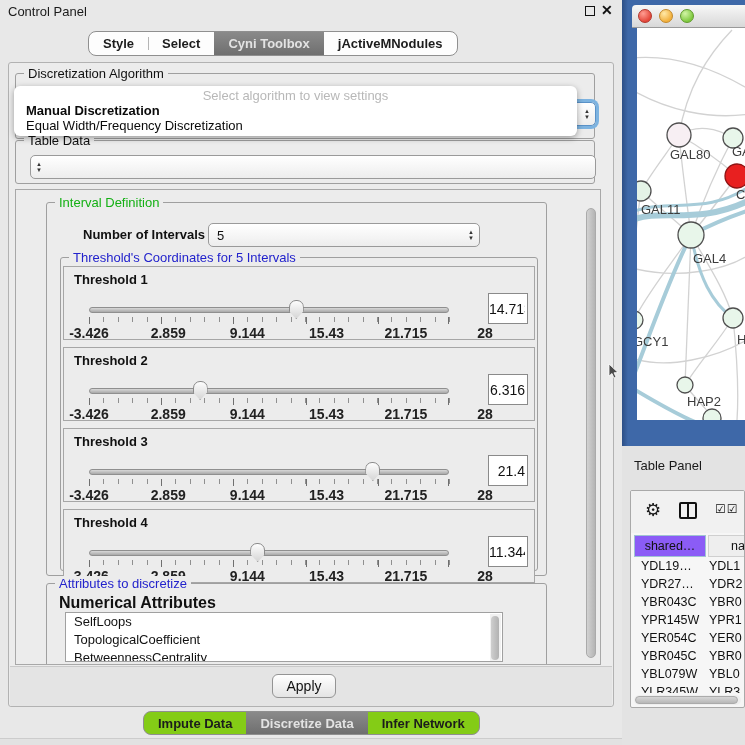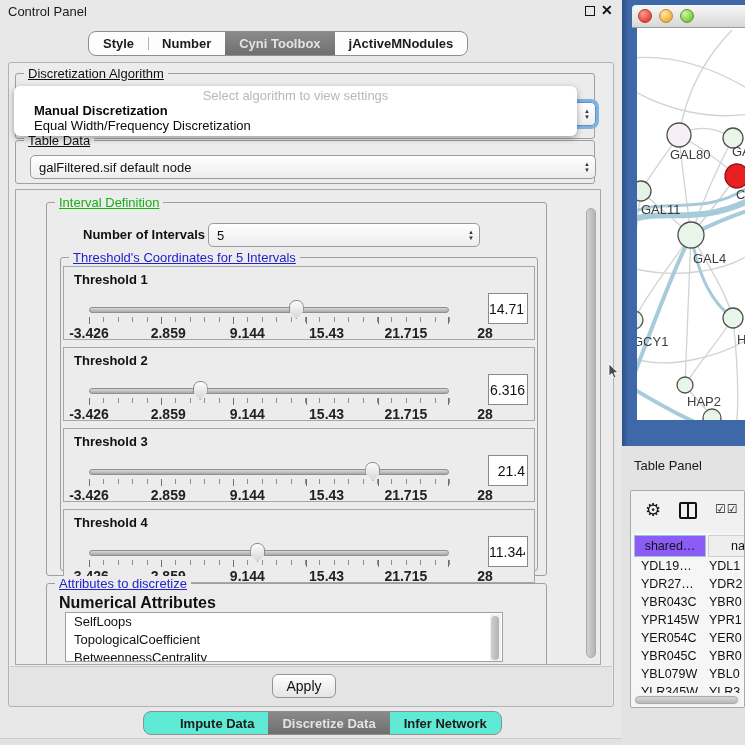--- a/index.html
+++ b/index.html
@@ -19,37 +19,37 @@
   .tab + .tab::before { content:""; position:absolute; left:0; top:5px; bottom:5px; width:1px; background:#b5b5b5; }
   .tab.selected { background:linear-gradient(180deg,#8a8a8a,#6f6f6f); color:#e3e3e3; }
   .tab.selected::before, .tab.selected + .tab::before { display:none; }
   .net-icon { width:13px; height:14px; margin-right:5px; }
 
   
   .content { position:absolute; left:8px; top:62px; width:606px; height:645px;
              background:#ececec; border:1px solid #b2b2b2; border-radius:3px; }
 
   .group { position:absolute; border:1px solid #9f9f9f; border-radius:3px; }
-  .group-label { position:absolute; top:-8px; left:8px; background:#ececec; padding:0 4px; font-size:13px; white-space:nowrap;text-decoration:underline; }
+  .group-label { position:absolute; top:-8px; left:8px; background:#ececec; padding:0 4px; font-size:13px; white-space:nowrap; }
   .gl-green { color:#14b014; }
   .gl-blue { color:#2222cc; }
 
   
   .disc-group { left:6px; top:10px; width:580px; height:66px; }
   .combo { position:absolute; height:24px; background:linear-gradient(180deg,#ffffff,#ededed);
            border:1px solid #9a9a9a; border-radius:5px; display:flex; align-items:center; font-size:13px; }
   .combo .val { flex:1; padding-left:8px; white-space:nowrap; overflow:hidden; }
   .combo .spin { width:16px; display:flex; flex-direction:column; align-items:center; justify-content:center; line-height:6px; font-size:6px; color:#333; }
   .combo.focused { box-shadow:0 0 0 3px #7db3e0; border-color:#5a92c8; }
 
   
   .popup { position:absolute; left:14px; top:86px; width:563px; height:50px; background:#ffffff;
            border-radius:6px; box-shadow:0 2px 6px rgba(0,0,0,.35); z-index:30; overflow:hidden; }
   .popup .ph { text-align:center; font-size:13px; color:#b8b8b8; padding-top:2px; }
-  .popup .opt { font-size:13px; color:#0a0a0a; padding:0 20px; line-height:15px; }
+  .popup .opt { font-size:13px; color:#0a0a0a; padding:0 12px; line-height:15px; }
   .popup .opt.hl { font-weight:bold; }
 
   
   .td-group { left:6px; top:77px; width:580px; height:44px; }
 
   
   .scrollpane { position:absolute; left:6px; top:126px; width:586px; height:476px;
                 border:1px solid #a8a8a8; background:#ececec; overflow:hidden; }
   .vscroll { position:absolute; right:2px; top:2px; width:13px; bottom:2px; background:#ececec; }
   .vscroll .thumb { position:absolute; left:1px; top:16px; width:10px; height:450px; border-radius:5px;
@@ -85,21 +85,21 @@
   .attr-vscroll { position:absolute; right:1px; top:1px; width:11px; height:48px; background:#f1f1f1; }
   .attr-vscroll .thumb { position:absolute; left:1px; top:2px; width:8px; height:44px; border-radius:4px; background:linear-gradient(90deg,#cfcfcf,#b2b2b2); }
 
   
   .apply-band { position:absolute; left:1px; right:1px; top:603px; height:40px; background:#e4e4e4; border-top:1px solid #c9c9c9; }
   .apply-btn { position:absolute; left:262px; top:7px; width:64px; height:24px; border:1px solid #949494; border-radius:6px;
                background:linear-gradient(180deg,#ffffff,#e4e4e4); font-family:"Liberation Sans",sans-serif; font-size:14px; color:#111; }
 
   
   .bottom-tabbar { position:absolute; left:143px; top:711px; height:24px; display:flex;
-                   border:1px solid #8f8f8f; border-radius:8px; background:#5eead4; overflow:hidden;padding-left:22px; }
+                   border:1px solid #8f8f8f; border-radius:8px; background:#84cc16; overflow:hidden; }
   .bottom-strip { position:absolute; left:0; top:738px; width:622px; height:7px; background:#e2e2e2; border-top:1px solid #cccccc; }
 
   
   .desktop { position:absolute; left:622px; top:0; width:123px; height:446px;
              background:linear-gradient(90deg,#2d4f86 0,#3e68a8 6px,#3e68a8 100%); }
   .net-titlebar { position:absolute; left:10px; top:5px; width:113px; height:23px;
                   background:linear-gradient(180deg,#f7f7f7,#d8d8d8); border-bottom:1px solid #9a9a9a; border-radius:4px 0 0 0; }
   .light { position:absolute; top:4px; width:14px; height:14px; border-radius:50%; }
   .light.red { left:6px; background:radial-gradient(circle at 35% 30%,#ff9d92,#e4473a 70%); border:1px solid #b0352c; }
   .light.yellow { left:27px; background:radial-gradient(circle at 35% 30%,#ffe9a8,#f2b03c 70%); border:1px solid #c2882a; }
@@ -137,21 +137,21 @@
   <span class="cp-title">Control Panel</span>
   <span class="cp-float"></span>
   <span class="cp-close">✕</span>
 </div>
 
 <div class="tabbar">
   <div class="tab">
       <span>Style</span>
     </div>
   <div class="tab">
-      <span>Number</span>
+      <span>Select</span>
     </div>
   <div class="tab selected">
       <span>Cyni Toolbox</span>
     </div>
   <div class="tab">
       <span>jActiveMNodules</span>
     </div>
 </div>
 
 <div class="content">
@@ -163,21 +163,20 @@
       <span class="spin">
           <span>▲</span>
           <span>▼</span>
         </span>
     </div>
   </div>
 
   <div class="group td-group">
     <span class="group-label">Table Data</span>
     <div class="combo" style="left:14px; top:14px; width:566px;">
-      <span class="val">galFiltered.sif default node</span>
       <span class="spin">
           <span>▲</span>
           <span>▼</span>
         </span>
     </div>
   </div>
 
   <div class="scrollpane">
 
     <div class="group int-group">

